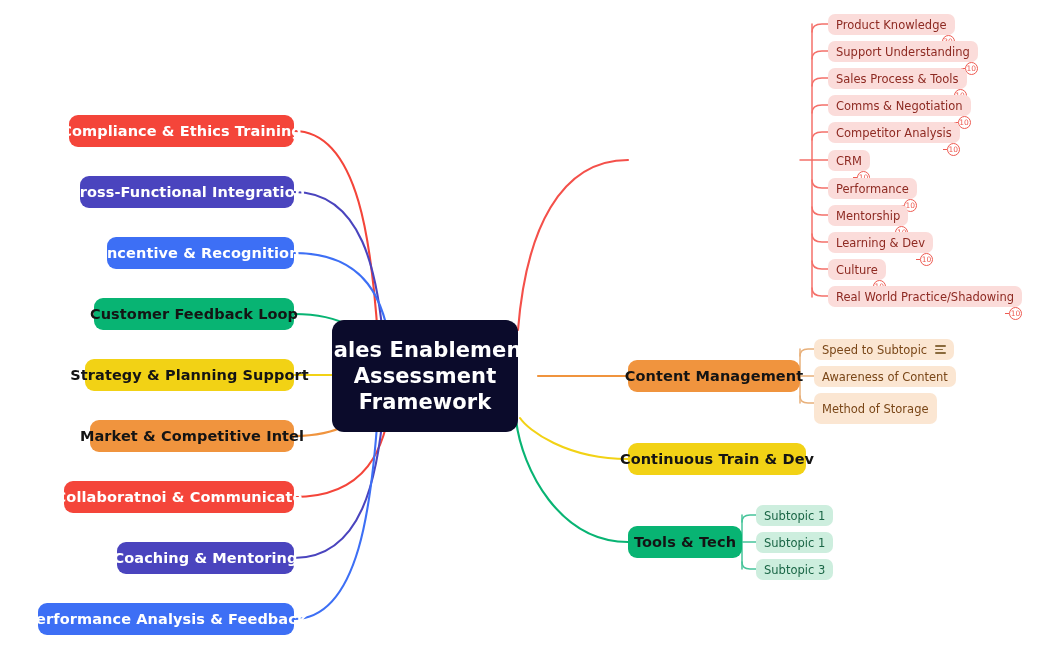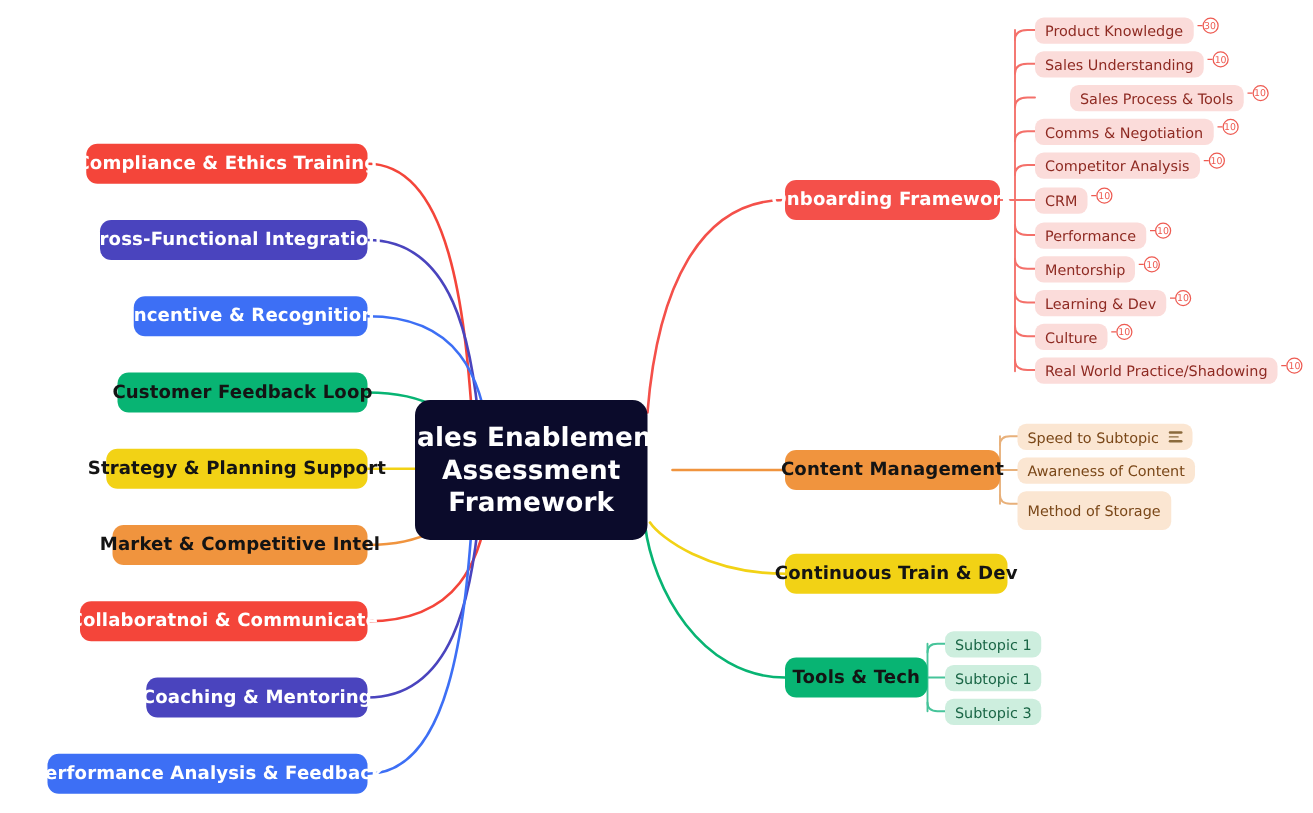--- a/index.html
+++ b/index.html
@@ -72,22 +72,23 @@
     height: 21px;
     justify-content: flex-start;
   }
   .leaf-red   { background: #FBDCDA; color: #8E2A22; }
   .leaf-org   { background: #FBE6D2; color: #7A4718; }
   .leaf-grn   { background: #CDEEDE; color: #1A6646; }
 
   .leafwrap {
     position: absolute;
     display: flex;
-    align-items: flex-start;
+    align-items: flex-end;
     white-space: nowrap;
+    flex-direction: column;
   }
   .badge {
     display: inline-flex;
     align-items: center;
     margin-left: 3px;
   }
   .badge .dash {
     width: 4px;
     height: 1.3px;
     background: #EE5B52;
@@ -217,23 +218,20 @@
   </div>
 
   <div class="node branch txt-white" style="left:117px; top:542px; width:177px; background:#4A44BE;">
     <span>Coaching &amp; Mentoring</span>
   </div>
 
   <div class="node branch txt-white" style="left:38px; top:603px; width:256px; background:#3D6FF5;">
     <span>Performance Analysis &amp; Feedback</span>
   </div>
 
-  <div class="node branch txt-white" style="left:628px; top:144px; width:172px; background:#F4504A;">
-    <span>Onboarding Framework</span>
-  </div>
 
   <div class="node branch txt-black" style="left:628px; top:360px; width:172px; background:#F0943E;">
     <span>Content Management</span>
   </div>
 
   <div class="node branch txt-black" style="left:628px; top:443px; width:178px; background:#F2D215;">
     <span>Continuous Train &amp; Dev</span>
   </div>
 
   <div class="node branch txt-black" style="left:628px; top:526px; width:114px; background:#08B473;">
@@ -245,29 +243,29 @@
       <span>Product Knowledge</span>
     </div>
     <span class="badge">
       <span class="dash"></span>
       <span class="circ">30</span>
     </span>
   </div>
 
   <div class="leafwrap" style="left:828px; top:41px;">
     <div class="node leaf leaf-red" style="position:relative;">
-      <span>Sales Understanding</span>
-    </div>
-    <span class="badge">
-      <span class="dash"></span>
-      <span class="circ">10</span>
-    </span>
-  </div>
-
-  <div class="leafwrap" style="left:828px; top:68px;margin-left:28px;">
+      <span>Support Understanding</span>
+    </div>
+    <span class="badge">
+      <span class="dash"></span>
+      <span class="circ">10</span>
+    </span>
+  </div>
+
+  <div class="leafwrap" style="left:828px; top:68px;">
     <div class="node leaf leaf-red" style="position:relative;">
       <span>Sales Process &amp; Tools</span>
     </div>
     <span class="badge">
       <span class="dash"></span>
       <span class="circ">10</span>
     </span>
   </div>
 
   <div class="leafwrap" style="left:828px; top:95px;">

